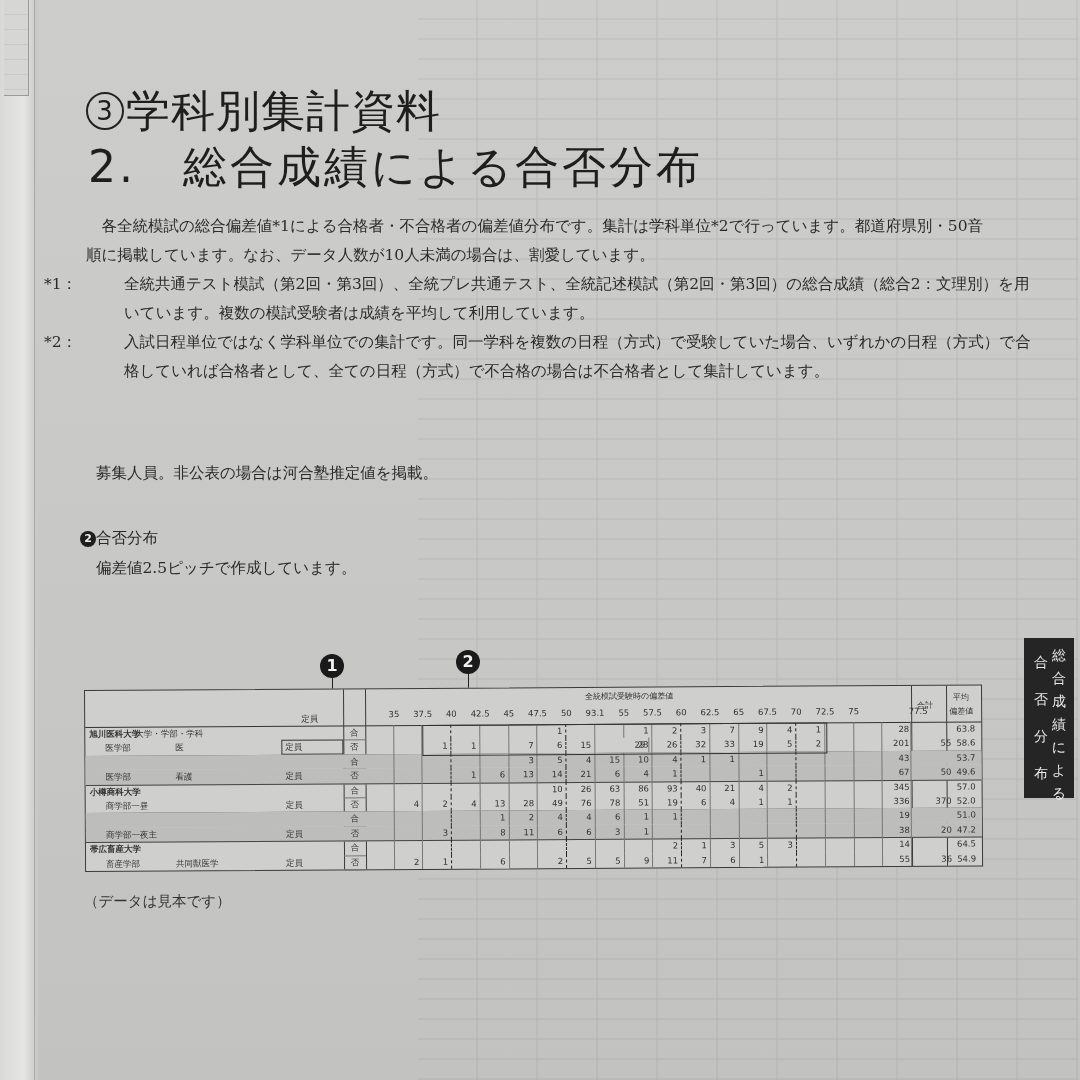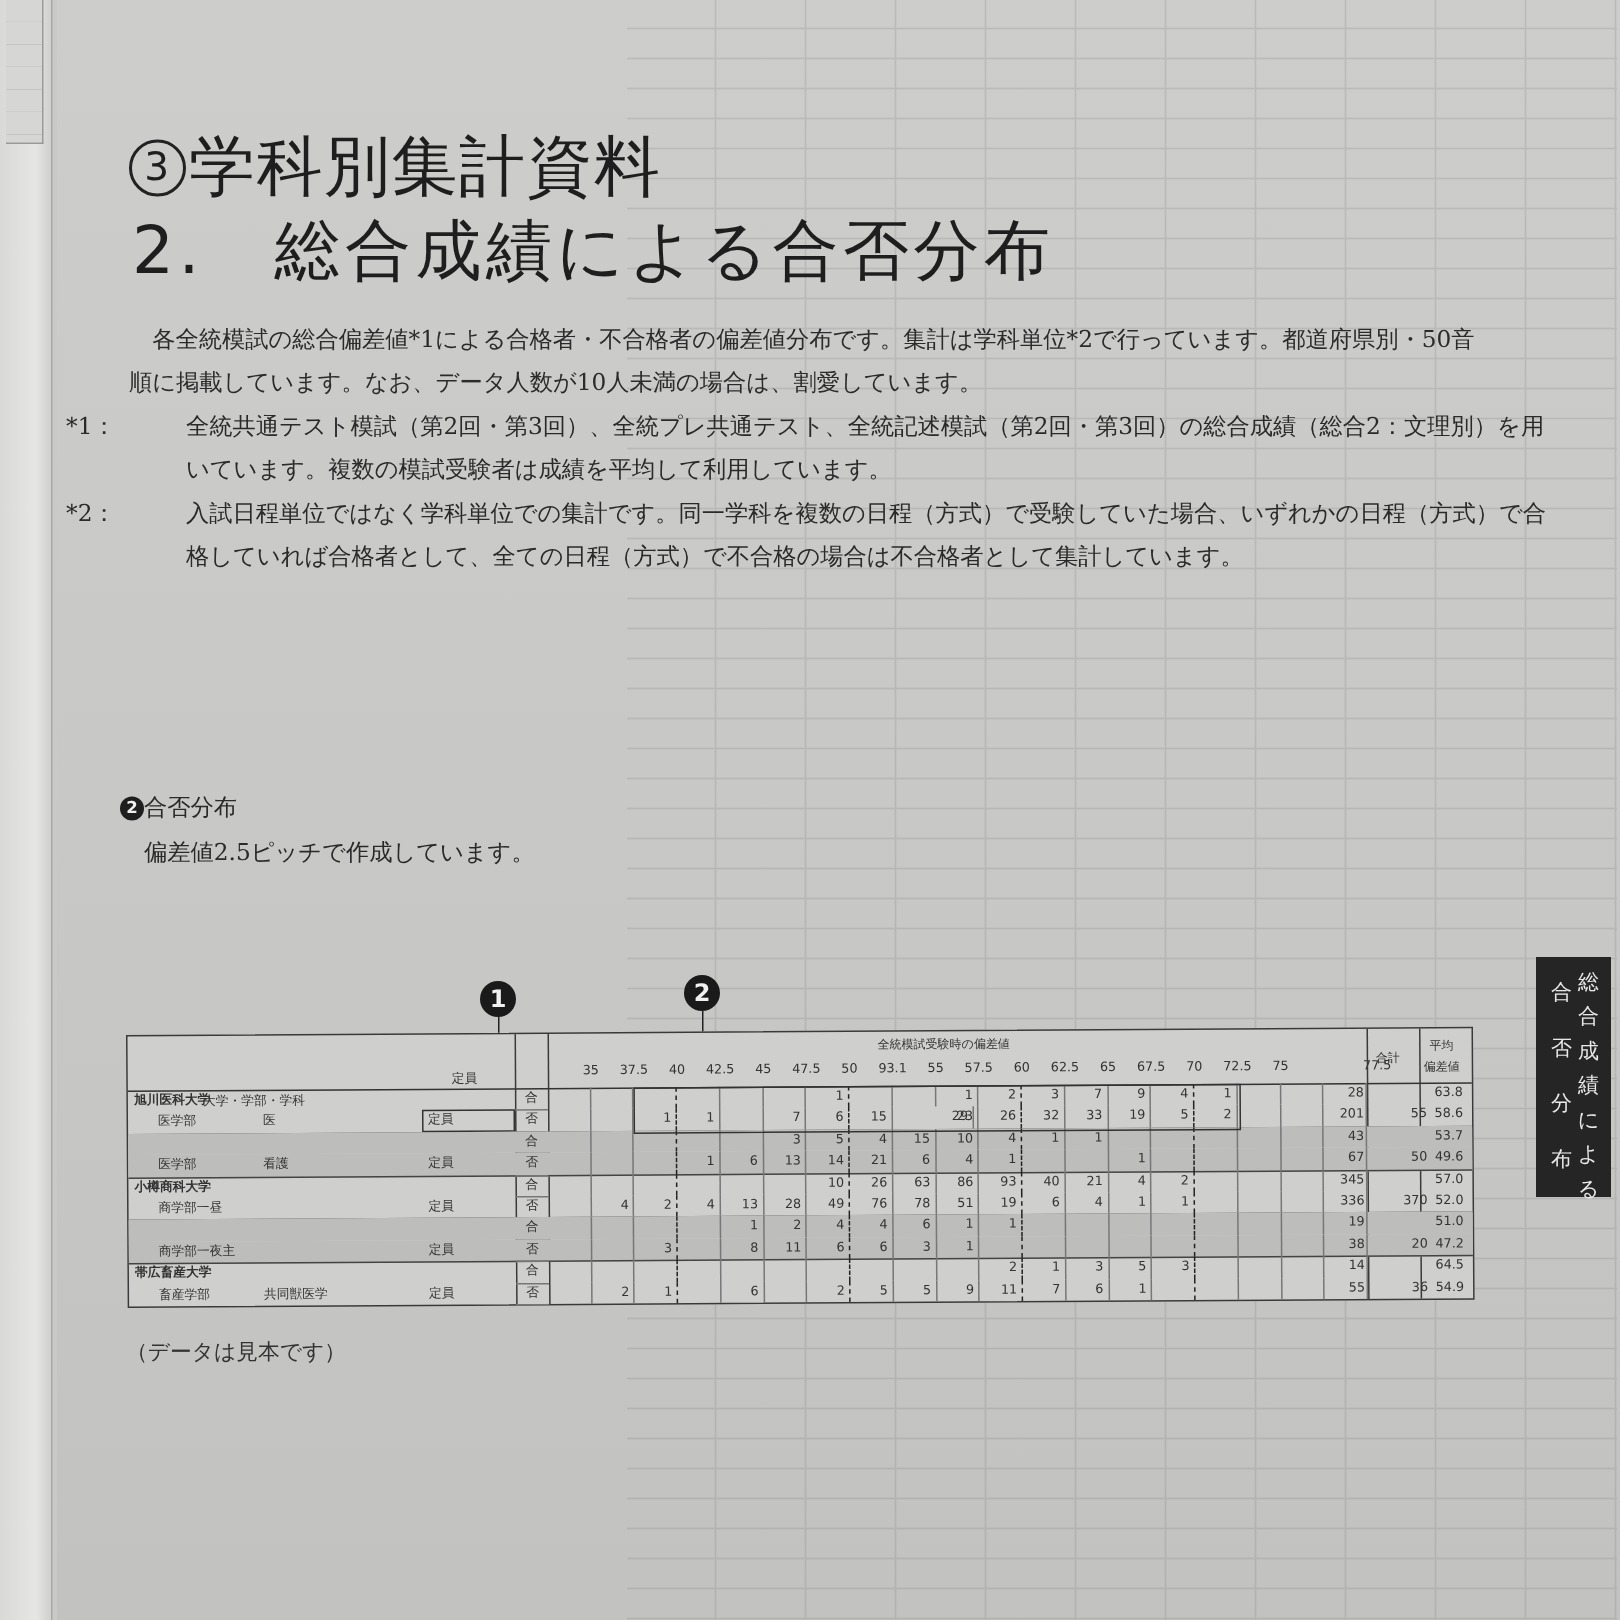--- a/index.html
+++ b/index.html
@@ -99,20 +99,21 @@
 <div class="para p-intro">各全統模試の総合偏差値*1による合格者・不合格者の偏差値分布です。集計は学科単位*2で行っています。都道府県別・50音順に掲載しています。なお、データ人数が10人未満の場合は、割愛しています。</div>
 
 <div class="note note1 indent-block">
   <span class="mark">*1：</span><span class="body">全統共通テスト模試（第2回・第3回）、全統プレ共通テスト、全統記述模試（第2回・第3回）の総合成績（総合2：文理別）を用いています。複数の模試受験者は成績を平均して利用しています。</span>
 </div>
 <div class="note note2 indent-block">
   <span class="mark">*2：</span><span class="body">入試日程単位ではなく学科単位での集計です。同一学科を複数の日程（方式）で受験していた場合、いずれかの日程（方式）で合格していれば合格者として、全ての日程（方式）で不合格の場合は不合格者として集計しています。</span>
 </div>
 
 <div class="sec" style="top:458px;">
+  <div class="desc">募集人員。非公表の場合は河合塾推定値を掲載。</div>
 </div>
 <div class="sec" style="top:523px;">
   <div><span class="num">2</span><span>合否分布</span></div>
   <div class="desc">偏差値2.5ピッチで作成しています。</div>
 </div>
 
 <div class="callout" style="left:320px;top:654px;">1</div>
 <div class="arrow-line" style="left:332px;top:678px;height:48px;"></div>
 <div class="arrow-head" style="left:328px;top:724px;"></div>
 <div class="callout" style="left:456px;top:650px;">2</div>

